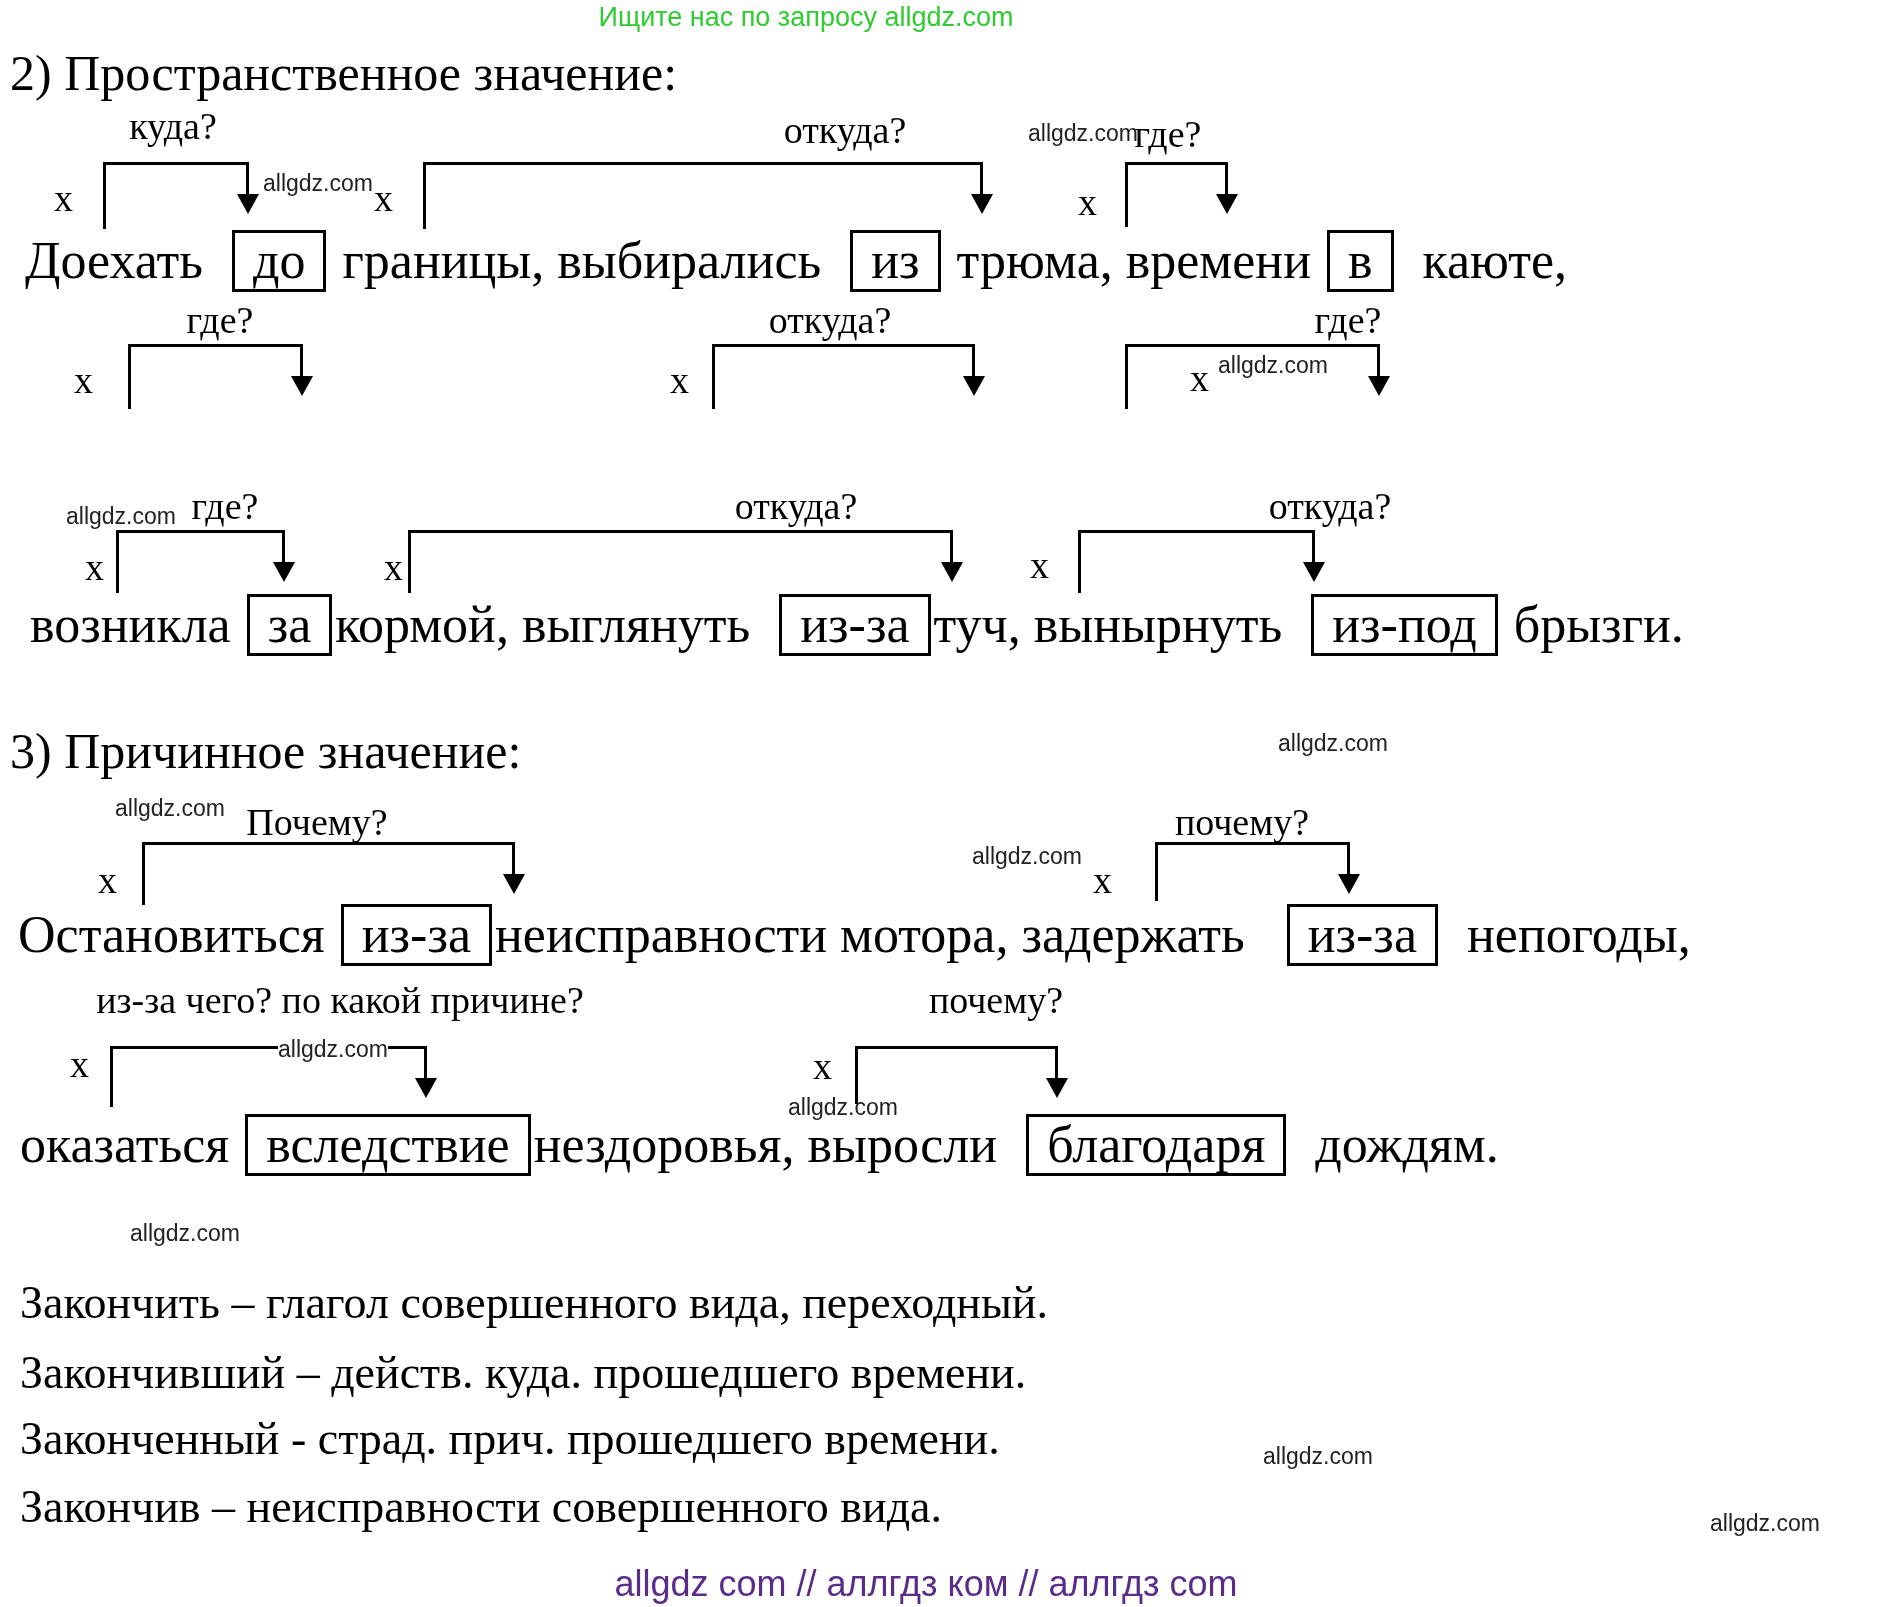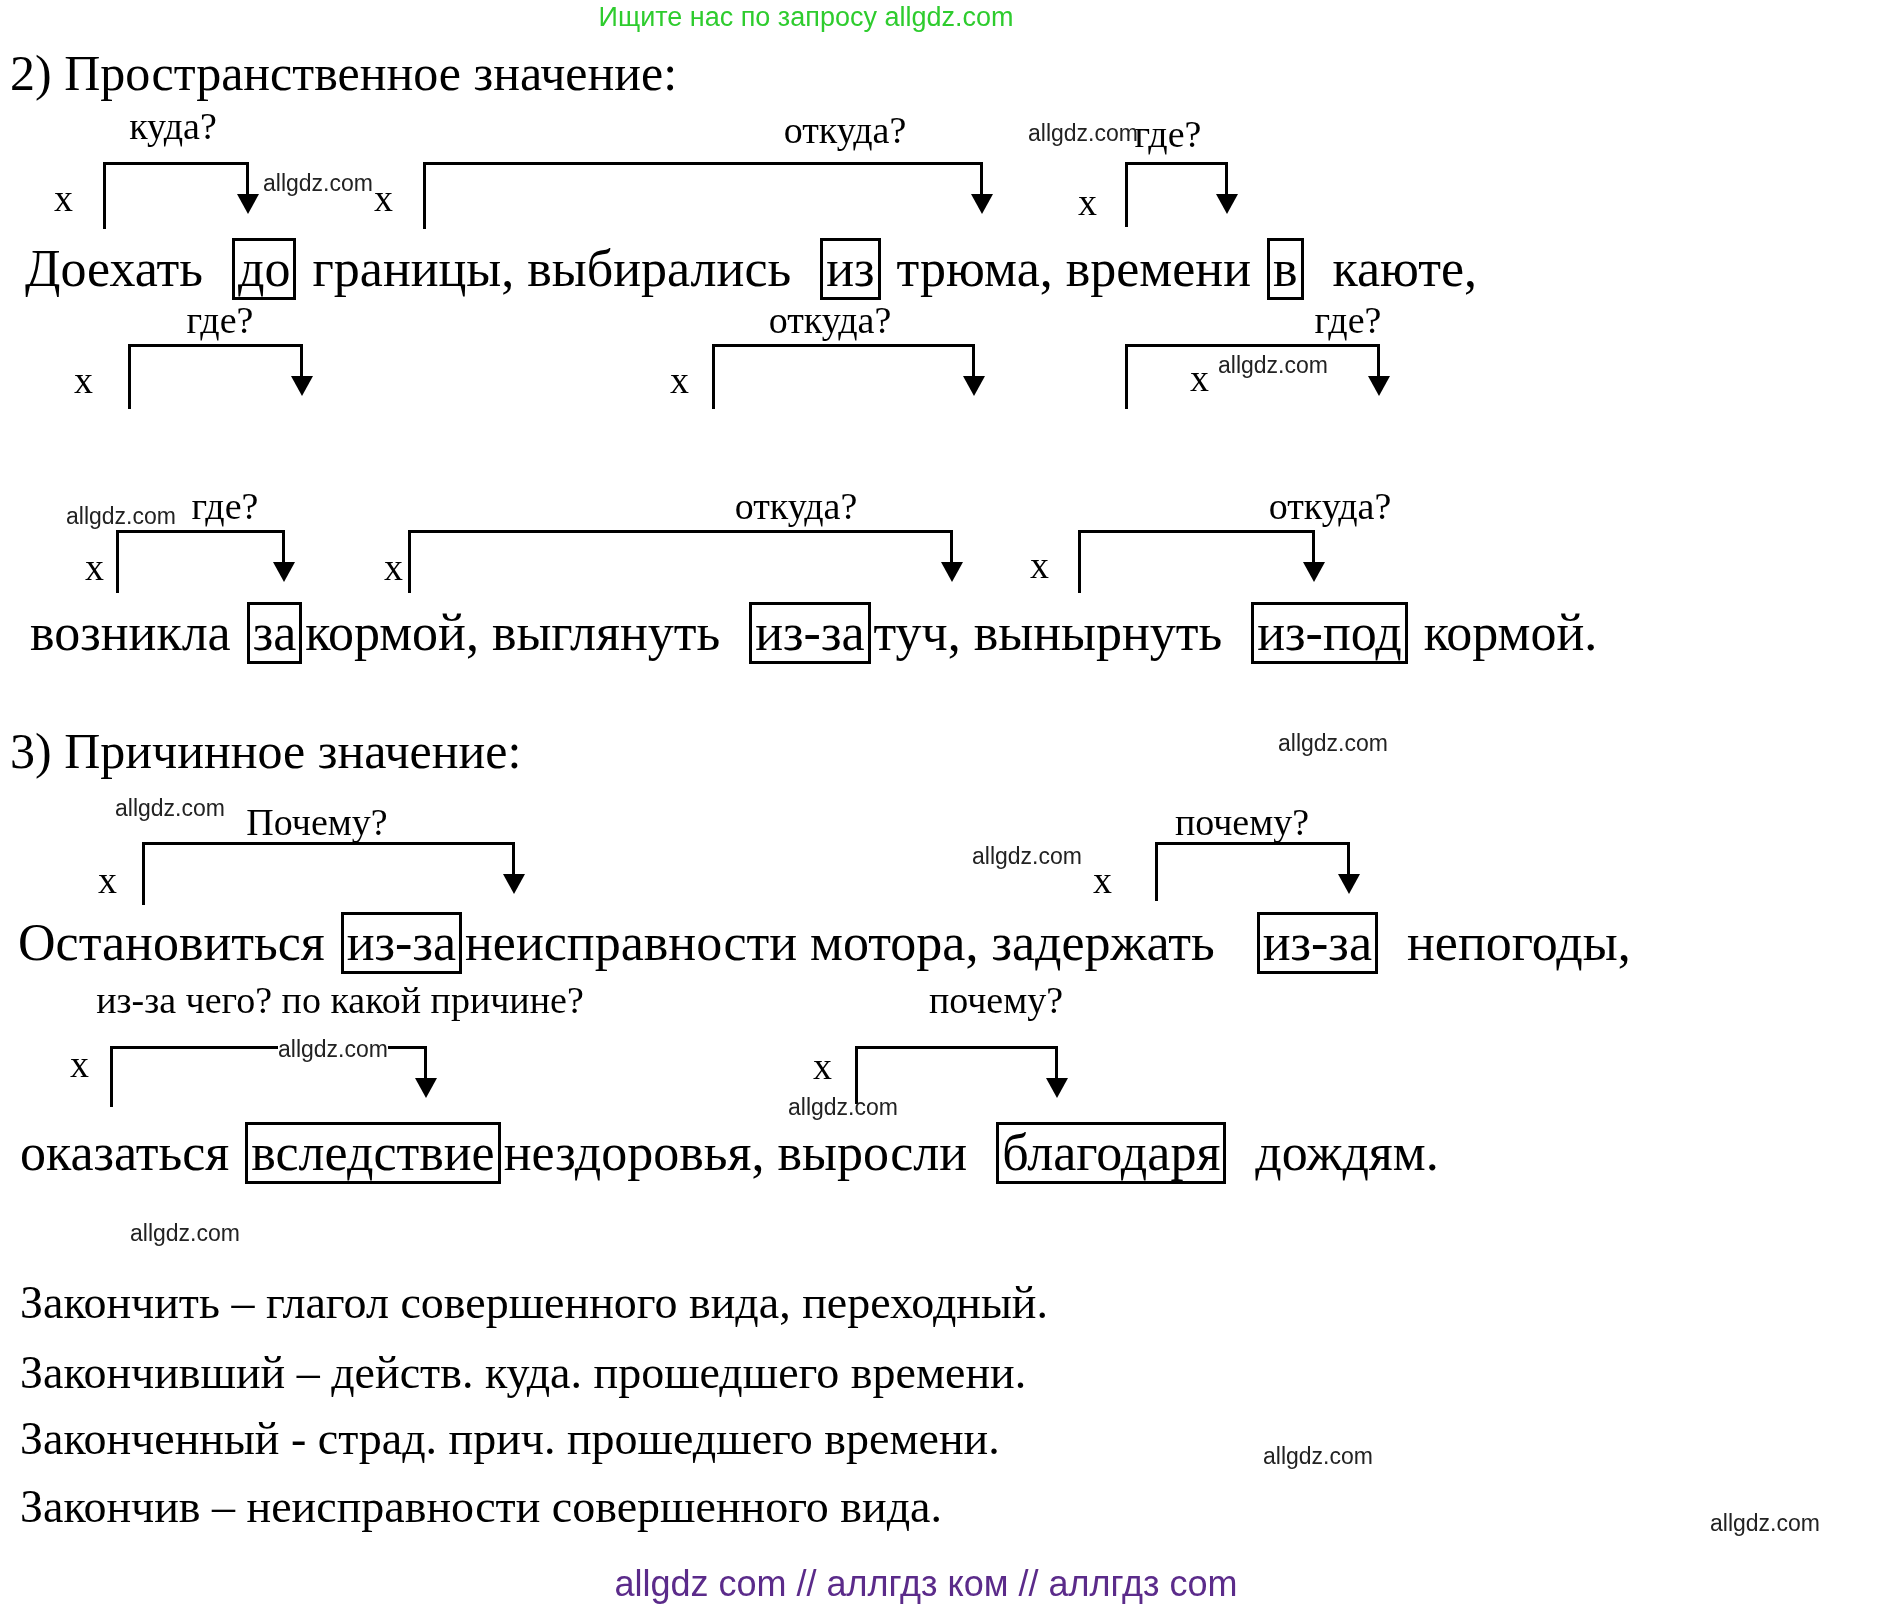--- a/index.html
+++ b/index.html
@@ -10,21 +10,21 @@
   .footer-purple{position:absolute;top:1563px;left:926px;font:36px "Liberation Sans",sans-serif;white-space:nowrap;}
   .h2t{position:absolute;font:50px "Liberation Serif",serif;white-space:nowrap;}
   .q{position:absolute;font:38px "Liberation Serif",serif;white-space:nowrap;transform:translateX(-50%);}
   .xm{position:absolute;font:38px "Liberation Serif",serif;}
   .wm{position:absolute;font:23px "Liberation Sans",sans-serif;color:#222;white-space:nowrap;}
   .br{position:absolute;border-top:3px solid #000;border-left:3px solid #000;}
   .arr{position:absolute;top:-3px;right:-2px;width:3px;height:34px;background:#000;}
   .arr::after{content:"";position:absolute;left:50%;bottom:-18px;transform:translateX(-50%);
               border:11px solid transparent;border-bottom:0;border-top:20px solid #000;width:0;height:0;}
   .sline{position:absolute;font:52px "Liberation Serif",serif;white-space:nowrap;}
-  .pbox{display:inline-block;border:3px solid #000;padding:0 3px;margin:12px 3px;line-height:1.08;}
+  .pbox{display:inline-block;border:3px solid #000;padding:0 18px;margin:4px 3px;line-height:1.08;}
   .note{position:absolute;font:46px "Liberation Serif",serif;white-space:nowrap;}
 </style>
 </head>
 <body>
 
 <div id="page">
 
   <div class="hdr-green centered" style="color:#2ecc2e;">Ищите нас по запросу allgdz.com</div>
 
   <div class="h2t" style="left:10px;top:44px;">2) Пространственное значение:</div>
@@ -77,21 +77,21 @@
   <div class="br" style="left:116px;top:530px;width:164px;height:60px;">
       <div class="arr"></div>
     </div>
   <div class="br" style="left:408px;top:530px;width:540px;height:60px;">
       <div class="arr"></div>
     </div>
   <div class="br" style="left:1078px;top:530px;width:232px;height:60px;">
       <div class="arr"></div>
     </div>
 
-  <div class="sline" style="left:30px;top:590px;"><span>возникла </span><span class="pbox">за</span><span>кормой, выглянуть &nbsp;</span><span class="pbox">из-за</span><span>туч, вынырнуть &nbsp;</span><span class="pbox">из-под</span><span> кормой.</span></div>
+  <div class="sline" style="left:30px;top:590px;"><span>возникла </span><span class="pbox">за</span><span>кормой, выглянуть &nbsp;</span><span class="pbox">из-за</span><span>туч, вынырнуть &nbsp;</span><span class="pbox">из-под</span><span> брызги.</span></div>
 
   <div class="wm" style="left:1278px;top:730px;">allgdz.com</div>
   <div class="h2t" style="left:10px;top:722px;">3) Причинное значение:</div>
 
   <div class="wm" style="left:115px;top:795px;">allgdz.com</div>
   <div class="q" style="left:317px;top:800px;">Почему?</div>
   <div class="q" style="left:1242px;top:800px;">почему?</div>
   <div class="wm" style="left:972px;top:843px;">allgdz.com</div>
   <div class="xm" style="left:98px;top:858px;">х</div>
   <div class="xm" style="left:1093px;top:858px;">х</div>

